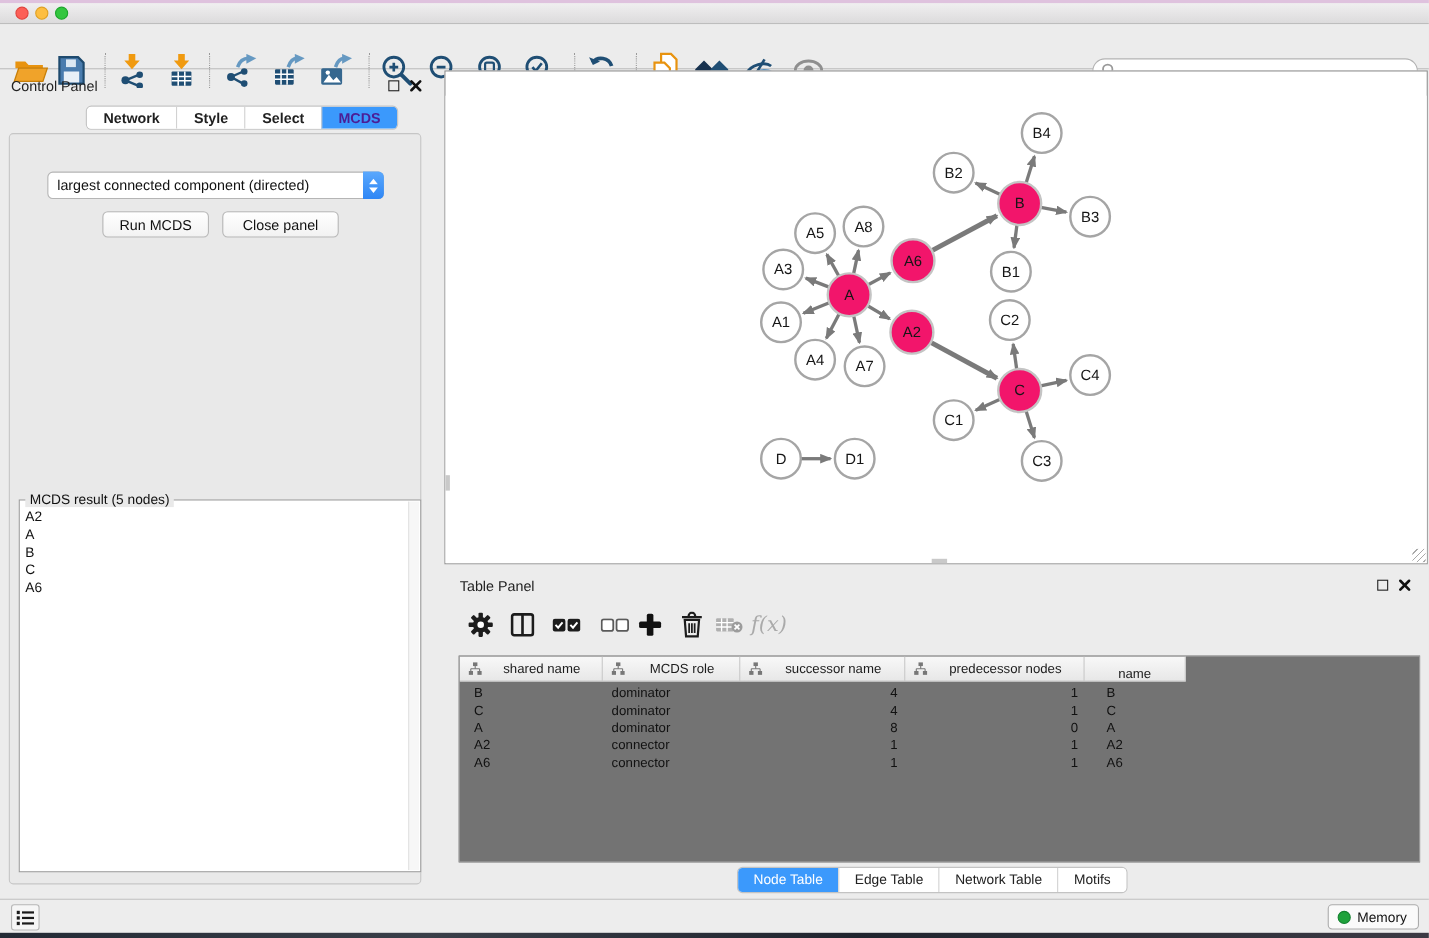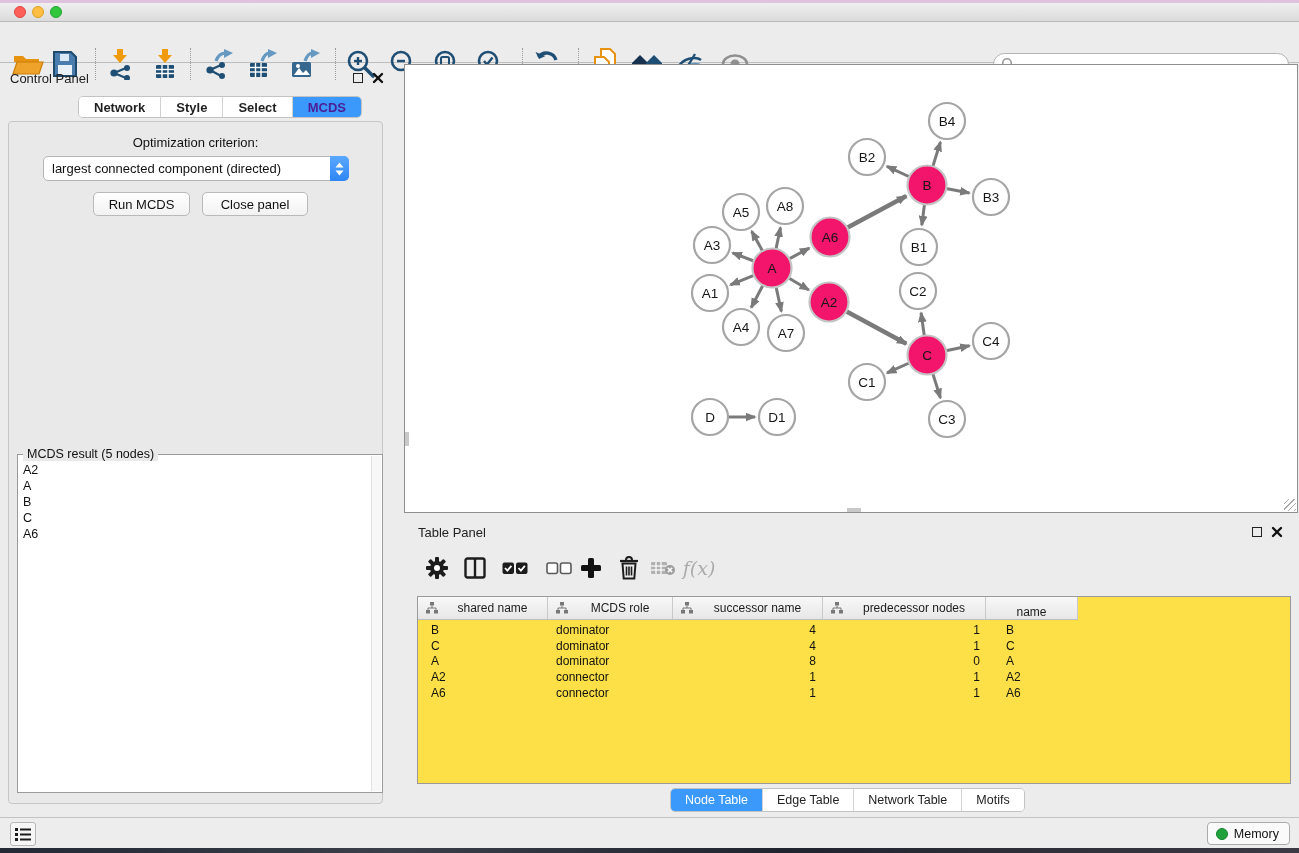--- a/index.html
+++ b/index.html
@@ -66,21 +66,21 @@
       background:repeating-linear-gradient(135deg, transparent 0 3px, #a9a9a9 3px 4px); }
   .graph-label { font-size:13.5px; fill:#161616; }
 
   
   .tablepanel { position:absolute; left:404px; top:519px; width:895px; height:296px; }
   .tp-title { position:absolute; left:14px; top:6px; font-size:13px; color:#222; }
   .tp-btns { right:16px; top:7px; }
   .tp-toolbar { position:absolute; left:0; top:26px; width:895px; height:46px; }
   .tpicon { position:absolute; top:8px; width:30px; height:30px; display:flex; align-items:center; justify-content:center; }
   .fx-label { font-family:"DejaVu Serif", serif; font-style:italic; font-size:19px; color:#aaa; }
-  .datatable { position:absolute; left:13px; top:77px; width:874px; height:188px; background:#fde047; border:1px solid #9a9a9a; }
+  .datatable { position:absolute; left:13px; top:77px; width:874px; height:188px; background:#737373; border:1px solid #9a9a9a; }
   .thead { position:absolute; left:0; top:0; width:660px; height:23px; background:linear-gradient(#f8f8f8,#e7e7e7); border-bottom:1px solid #bdbdbd; }
   .hcell { position:absolute; top:0; height:22px; border-right:1px solid #c9c9c9; display:flex; align-items:center; }
   .hcell .hlabel { flex:1; text-align:center; font-size:12px; color:#1c1c1c; }
   .hcell svg { margin-left:8px; }
   .trow { position:absolute; left:0; width:660px; height:16px; }
   .tcell { position:absolute; top:0; font-size:12px; line-height:16px; color:#111; white-space:nowrap; }
   .tp-tabs { left:266px; top:269px; height:24px; }
   .tp-tabs .seg { font-weight:normal; font-size:12.5px; padding:3px 14px; color:#222; }
 
   
@@ -268,21 +268,20 @@
       </g>
     </svg>
 </div>
 <div class="tabs-seg cp-tabs">
   <span class="seg">Network</span>
   <span class="seg">Style</span>
   <span class="seg">Select</span>
   <span class="seg active">MCDS</span>
 </div>
 <div class="cp-body">
-  <div class="opt-label">Optimization criterion:</div>
   <div class="dropdown">
     <span class="dd-text">largest connected component (directed)</span>
     <span class="dd-stepper">
       <svg width="9" height="6" viewBox="0 0 9 6">
           <path d="M0.5 5.5 L4.5 0.5 L8.5 5.5 Z" fill="#fff"></path>
         </svg>
       <svg width="9" height="6" viewBox="0 0 9 6">
           <path d="M0.5 0.5 L4.5 5.5 L8.5 0.5 Z" fill="#fff"></path>
         </svg>
     </span>

